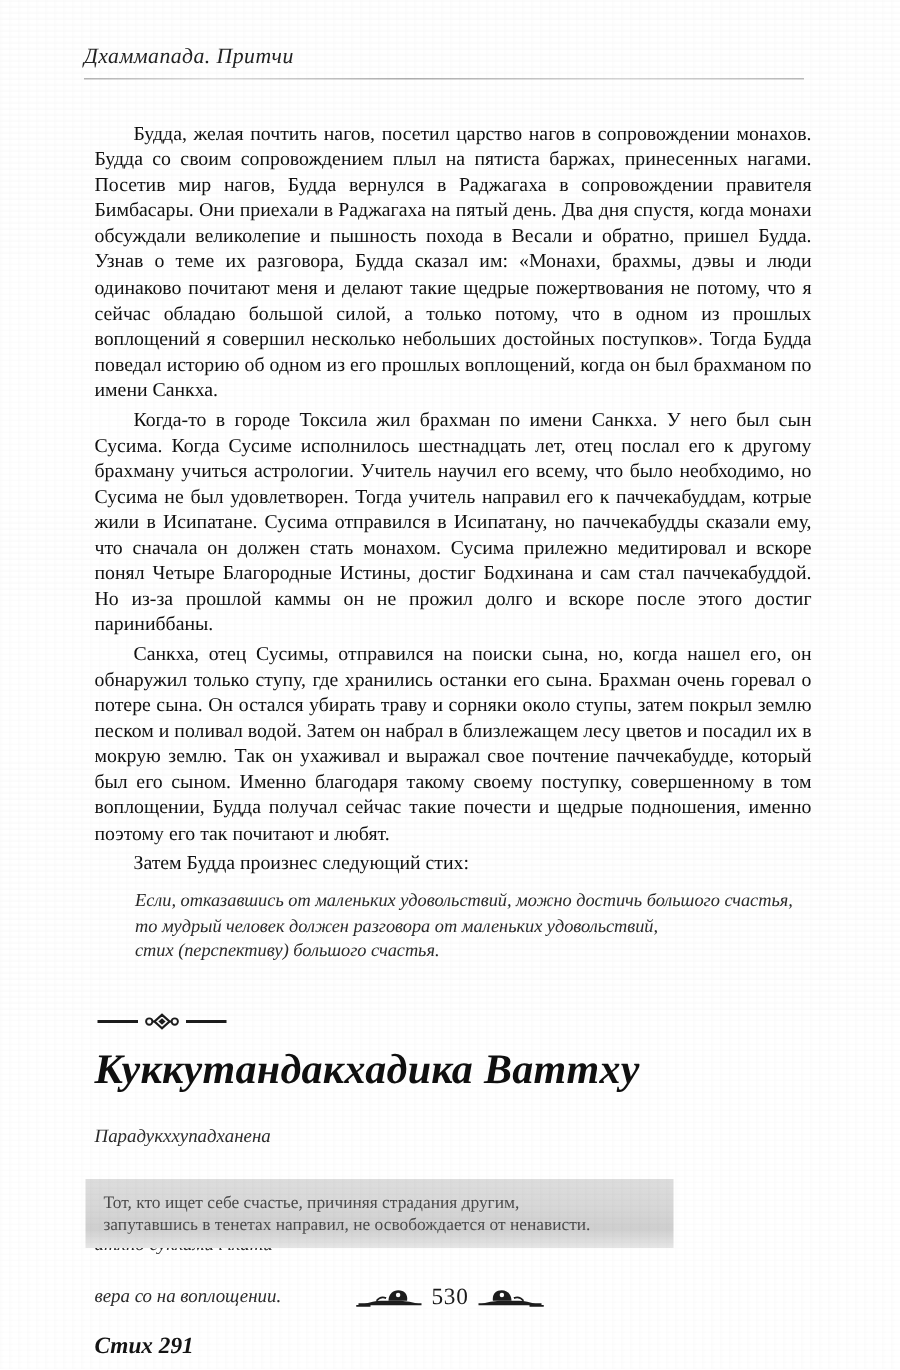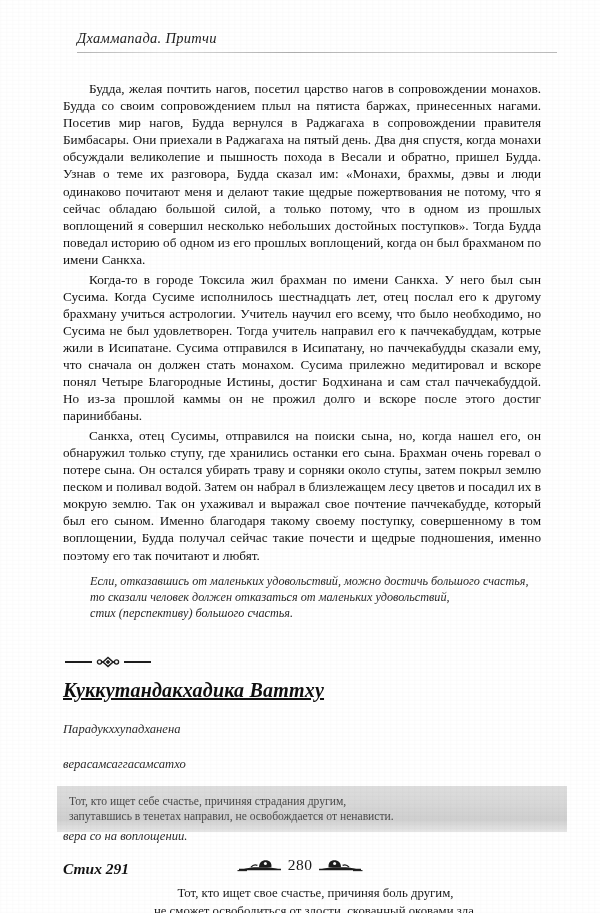--- a/index.html
+++ b/index.html
@@ -21,21 +21,21 @@
     width: 600px;
     height: 913px;
     box-sizing: border-box;
     padding: 0;
   }
 
   
   .header {
     position: absolute;
     top: 30px;
-    left: 77px;
+    left: 56px;
     width: 480px;
   }
   .header-title {
     font-style: italic;
     font-size: 14.5px;
     letter-spacing: 0.3px;
     color: #232323;
     white-space: nowrap;
   }
   .header-rule {
@@ -110,25 +110,24 @@
     top: 0px;
     width: 24px;
     height: 12px;
   }
 
   
   .chapter-title {
     margin-top: 11px;
     font-style: italic;
     font-weight: bold;
-    font-size: 20px;
+    font-size: 28px;
     letter-spacing: 0.2px;
     color: #101010;
     white-space: nowrap;
-    text-decoration: underline;
   }
 
   
   .pali-block {
     margin-top: 13px;
     font-style: italic;
     font-size: 12.6px;
     line-height: 15.6px;
     color: #2b2b2b;
   }
@@ -150,21 +149,21 @@
     line-height: 17.4px;
     color: #1a1a1a;
   }
   .stanza-text .sline { white-space: nowrap; text-align: center; }
 
   
   .callout {
     position: absolute;
     left: 57px;
     top: 786px;
-    width: 510px;
+    width: 392px;
     height: 46px;
     background: linear-gradient(to bottom,
        #dddddd 0%,
        #d7d7d7 40%,
        #cfcfcf 72%,
        #e6e6e6 100%);
     box-sizing: border-box;
     padding: 8px 0 0 12px;
   }
   .callout-line {
@@ -211,24 +210,25 @@
   <div class="header">
     <div class="header-title">Дхаммапада. Притчи</div>
     <div class="header-rule"></div>
   </div>
 
   <div class="content">
 
     <p class="para">Будда, желая почтить нагов, посетил царство нагов в сопровождении монахов. Будда со своим сопровождением плыл на пятиста баржах, принесенных нагами. Посетив мир нагов, Будда вернулся в Раджагаха в сопровождении правителя Бимбасары. Они приехали в Раджагаха на пятый день. Два дня спустя, когда монахи обсуждали великолепие и пышность похода в Весали и обратно, пришел Будда. Узнав о теме их разговора, Будда сказал им: «Монахи, брахмы, дэвы и люди одинаково почитают меня и делают такие щедрые пожертвования не потому, что я сейчас обладаю большой силой, а только потому, что в одном из прошлых воплощений я совершил несколько небольших достойных поступков». Тогда Будда поведал историю об одном из его прошлых воплощений, когда он был брахманом по имени Санкха.</p>
     <p class="para">Когда-то в городе Токсила жил брахман по имени Санкха. У него был сын Сусима. Когда Сусиме исполнилось шестнадцать лет, отец послал его к другому брахману учиться астрологии. Учитель научил его всему, что было необходимо, но Сусима не был удовлетворен. Тогда учитель направил его к паччекабуддам, котрые жили в Исипатане. Сусима отправился в Исипатану, но паччекабудды сказали ему, что сначала он должен стать монахом. Сусима прилежно медитировал и вскоре понял Четыре Благородные Истины, достиг Бодхинана и сам стал паччекабуддой. Но из-за прошлой каммы он не прожил долго и вскоре после этого достиг париниббаны.</p>
     <p class="para">Санкха, отец Сусимы, отправился на поиски сына, но, когда нашел его, он обнаружил только ступу, где хранились останки его сына. Брахман очень горевал о потере сына. Он остался убирать траву и сорняки около ступы, затем покрыл землю песком и поливал водой. Затем он набрал в близлежащем лесу цветов и посадил их в мокрую землю. Так он ухаживал и выражал свое почтение паччекабудде, который был его сыном. Именно благодаря такому своему поступку, совершенному в том воплощении, Будда получал сейчас такие почести и щедрые подношения, именно поэтому его так почитают и любят.</p>
+    <p class="para lead-in">Затем Будда произнес следующий стих:</p>
 
     <div class="verse-block">
       <div class="vline">Если, отказавшись от маленьких удовольствий, можно достичь большого счастья,</div>
-      <div class="vline">то сказали человек должен отказаться от маленьких удовольствий,</div>
+      <div class="vline">то мудрый человек должен разговора от маленьких удовольствий,</div>
       <div class="vline">стих (перспективу) большого счастья.</div>
     </div>
 
     <div class="ornament-divider">
       <div class="bar left"></div>
       <div class="bar right"></div>
       <svg class="knot" viewBox="0 0 24 12">
         <circle cx="3.5" cy="6" r="2.1" fill="none" stroke="#1d1d1d" stroke-width="1.3"></circle>
         <circle cx="20.5" cy="6" r="2.1" fill="none" stroke="#1d1d1d" stroke-width="1.3"></circle>
         <path d="M7 6 L12 1.5 L17 6 L12 10.5 Z" fill="none" stroke="#1d1d1d" stroke-width="1.5"></path>
@@ -262,21 +262,21 @@
 
   <div class="folio">
     <svg class="folio-orn" width="46" height="16" viewBox="0 0 46 16">
       <path d="M2 12.5 L44 12.5" stroke="#1d1d1d" stroke-width="1.4"></path>
       <path d="M6 12.3 C10 11, 13 10.4, 17 10.2 L30 10.2 C34 10.4, 38 11.2, 42 12.3 Z" fill="#1d1d1d"></path>
       <path d="M22 10.2 C22 5.6, 25 3.2, 28.5 3.2 C32.5 3.2, 35 5.8, 34.4 10.2 Z" fill="#1d1d1d"></path>
       <circle cx="28.4" cy="6.4" r="1.5" fill="#ffffff"></circle>
       <path d="M14 10.2 C15.6 8.2, 18 7.4, 20.4 8.4" stroke="#1d1d1d" stroke-width="1.2" fill="none"></path>
       <path d="M0.5 13.6 L10 13.6" stroke="#1d1d1d" stroke-width="1.1"></path>
     </svg>
-    <span class="folio-number">280</span>
+    <span class="folio-number">530</span>
     <svg class="folio-orn" width="46" height="16" viewBox="0 0 46 16">
       <g transform="translate(46,0) scale(-1,1)">
         <path d="M2 12.5 L44 12.5" stroke="#1d1d1d" stroke-width="1.4"></path>
         <path d="M6 12.3 C10 11, 13 10.4, 17 10.2 L30 10.2 C34 10.4, 38 11.2, 42 12.3 Z" fill="#1d1d1d"></path>
         <path d="M22 10.2 C22 5.6, 25 3.2, 28.5 3.2 C32.5 3.2, 35 5.8, 34.4 10.2 Z" fill="#1d1d1d"></path>
         <circle cx="28.4" cy="6.4" r="1.5" fill="#ffffff"></circle>
         <path d="M14 10.2 C15.6 8.2, 18 7.4, 20.4 8.4" stroke="#1d1d1d" stroke-width="1.2" fill="none"></path>
         <path d="M0.5 13.6 L10 13.6" stroke="#1d1d1d" stroke-width="1.1"></path>
       </g>
     </svg>

